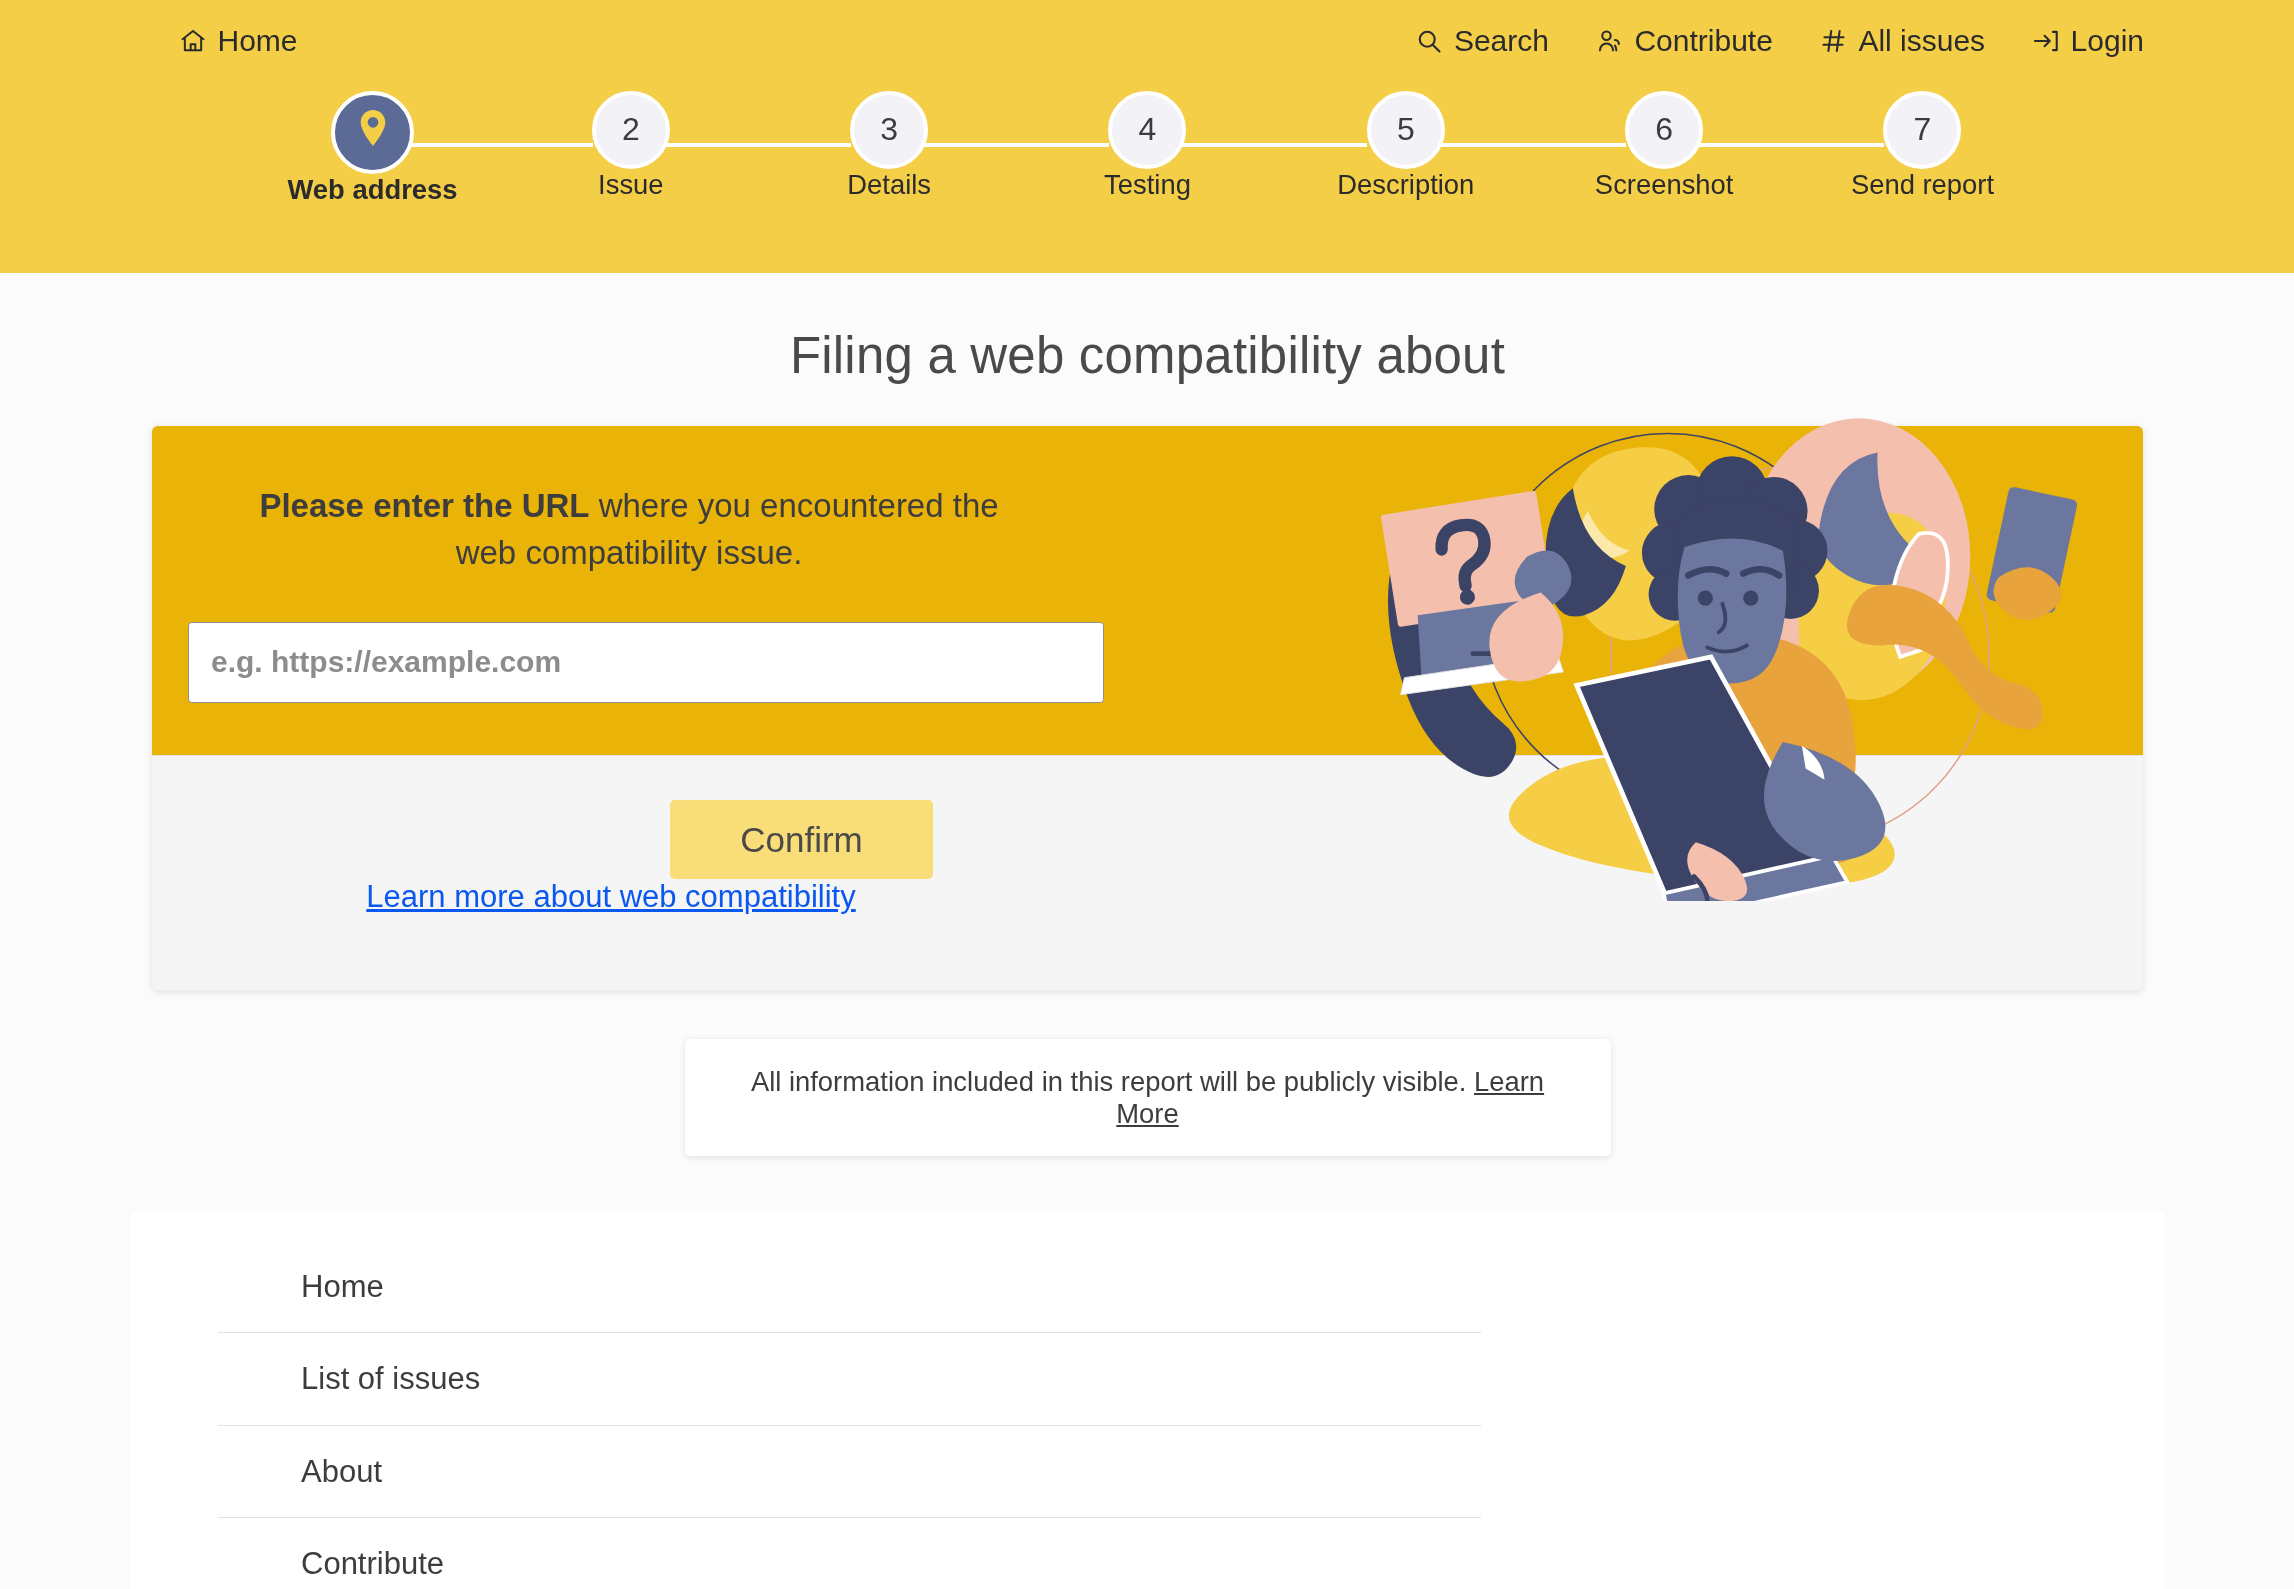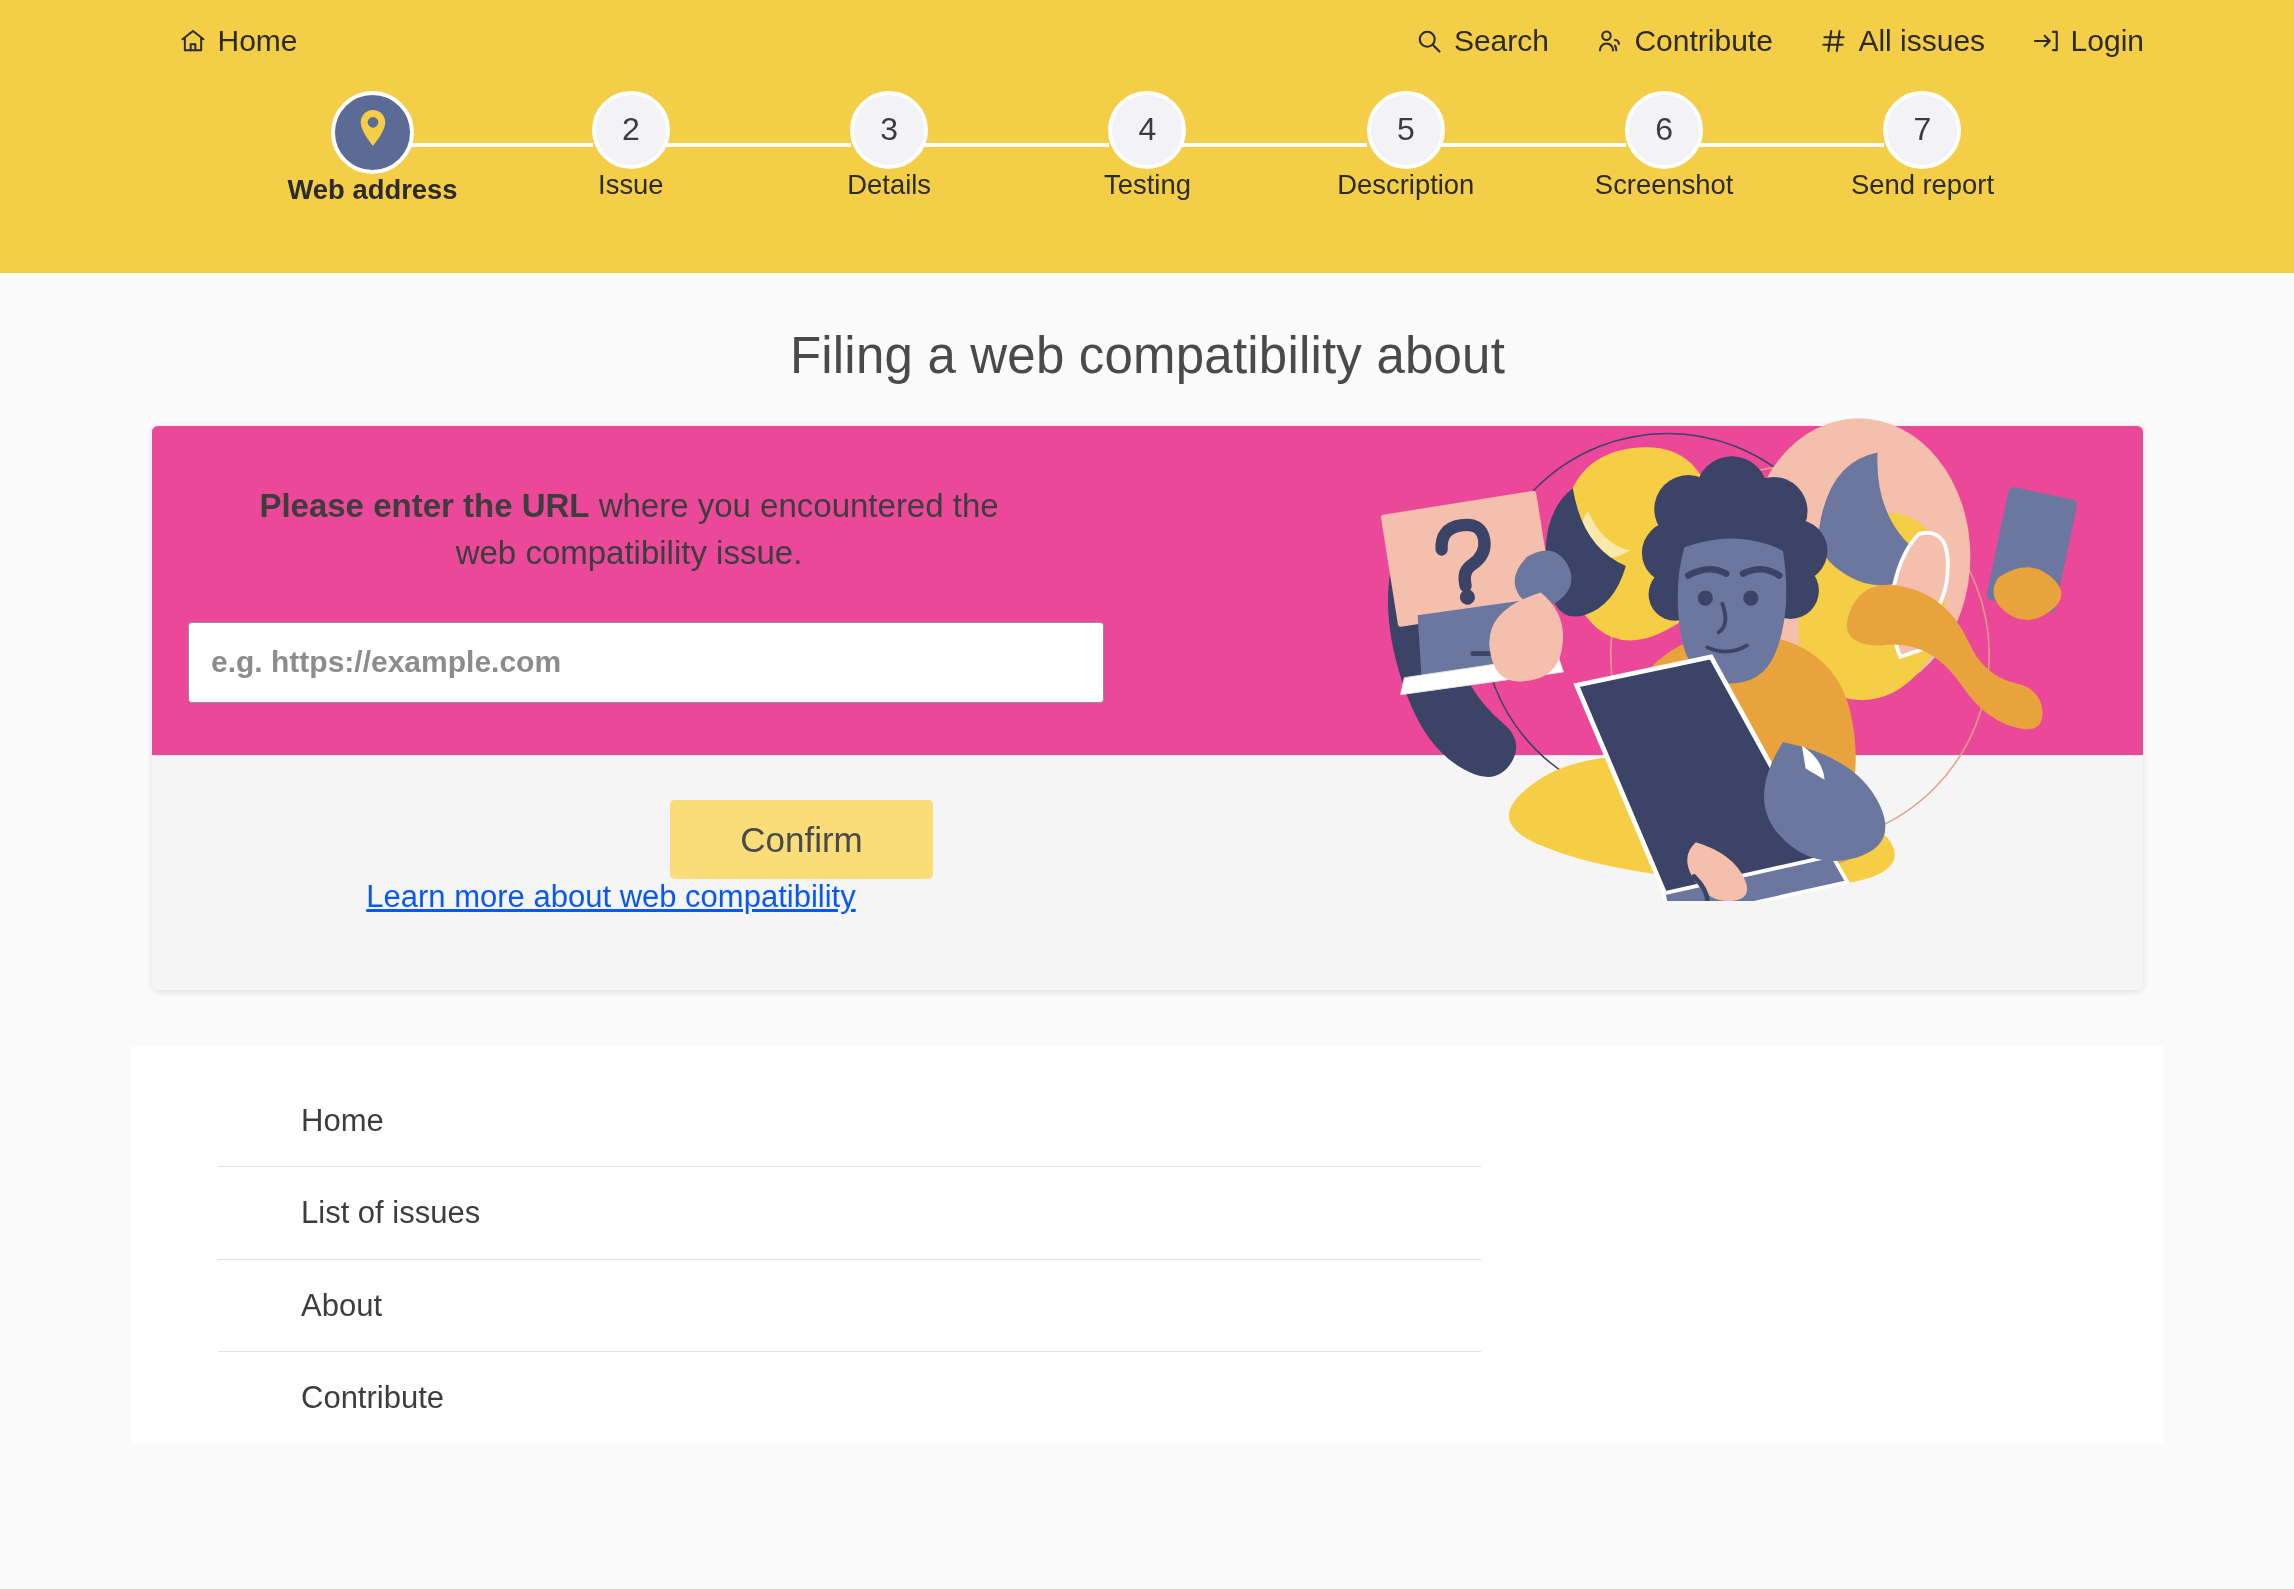--- a/index.html
+++ b/index.html
@@ -145,21 +145,21 @@
 
   .card {
     position: relative;
     border-radius: 5.7px;
     box-shadow: 0 1.9px 7.6px rgba(0,0,0,0.11);
     overflow: hidden;
     background: #ffffff;
   }
 
   .card-body {
-    background: #ec4899;
+    background: #eab308;
     min-height: 329px;
     padding: 57px 0 0 0;
   }
 
   .form-col {
     width: 918px;
     padding-left: 36px;
   }
 
   .form-prompt {
@@ -492,20 +492,24 @@
         <path d="M452 392 q78 16 102 66 q20 42 -24 56 q-48 14 -82 -24 q-34 -38 4 -98 z" fill="#6b779f"></path>
         <path d="M472 396 q22 14 24 36 l-20 -12 z" fill="#fff"></path>
 
         <path d="M360 498 q40 12 52 40 q8 20 -14 22 q-26 2 -42 -26 q-12 -22 4 -36 z" fill="#f4bfac"></path>
         <path d="M358 534 q16 16 14 30" fill="none" stroke="#3b4367" stroke-width="5" stroke-linecap="round"></path>
       </svg>
     </div>
 
   </div>
 
+  <div class="notice">
+    <span>All information included in this report will be publicly visible.</span>
+    <a>Learn More</a>
+  </div>
 
   <div class="footer-panel">
     <ul class="footer-list">
       <li class="footer-item">Home</li>
       <li class="footer-item">List of issues</li>
       <li class="footer-item">About</li>
       <li class="footer-item">Contribute</li>
     </ul>
   </div>
 

